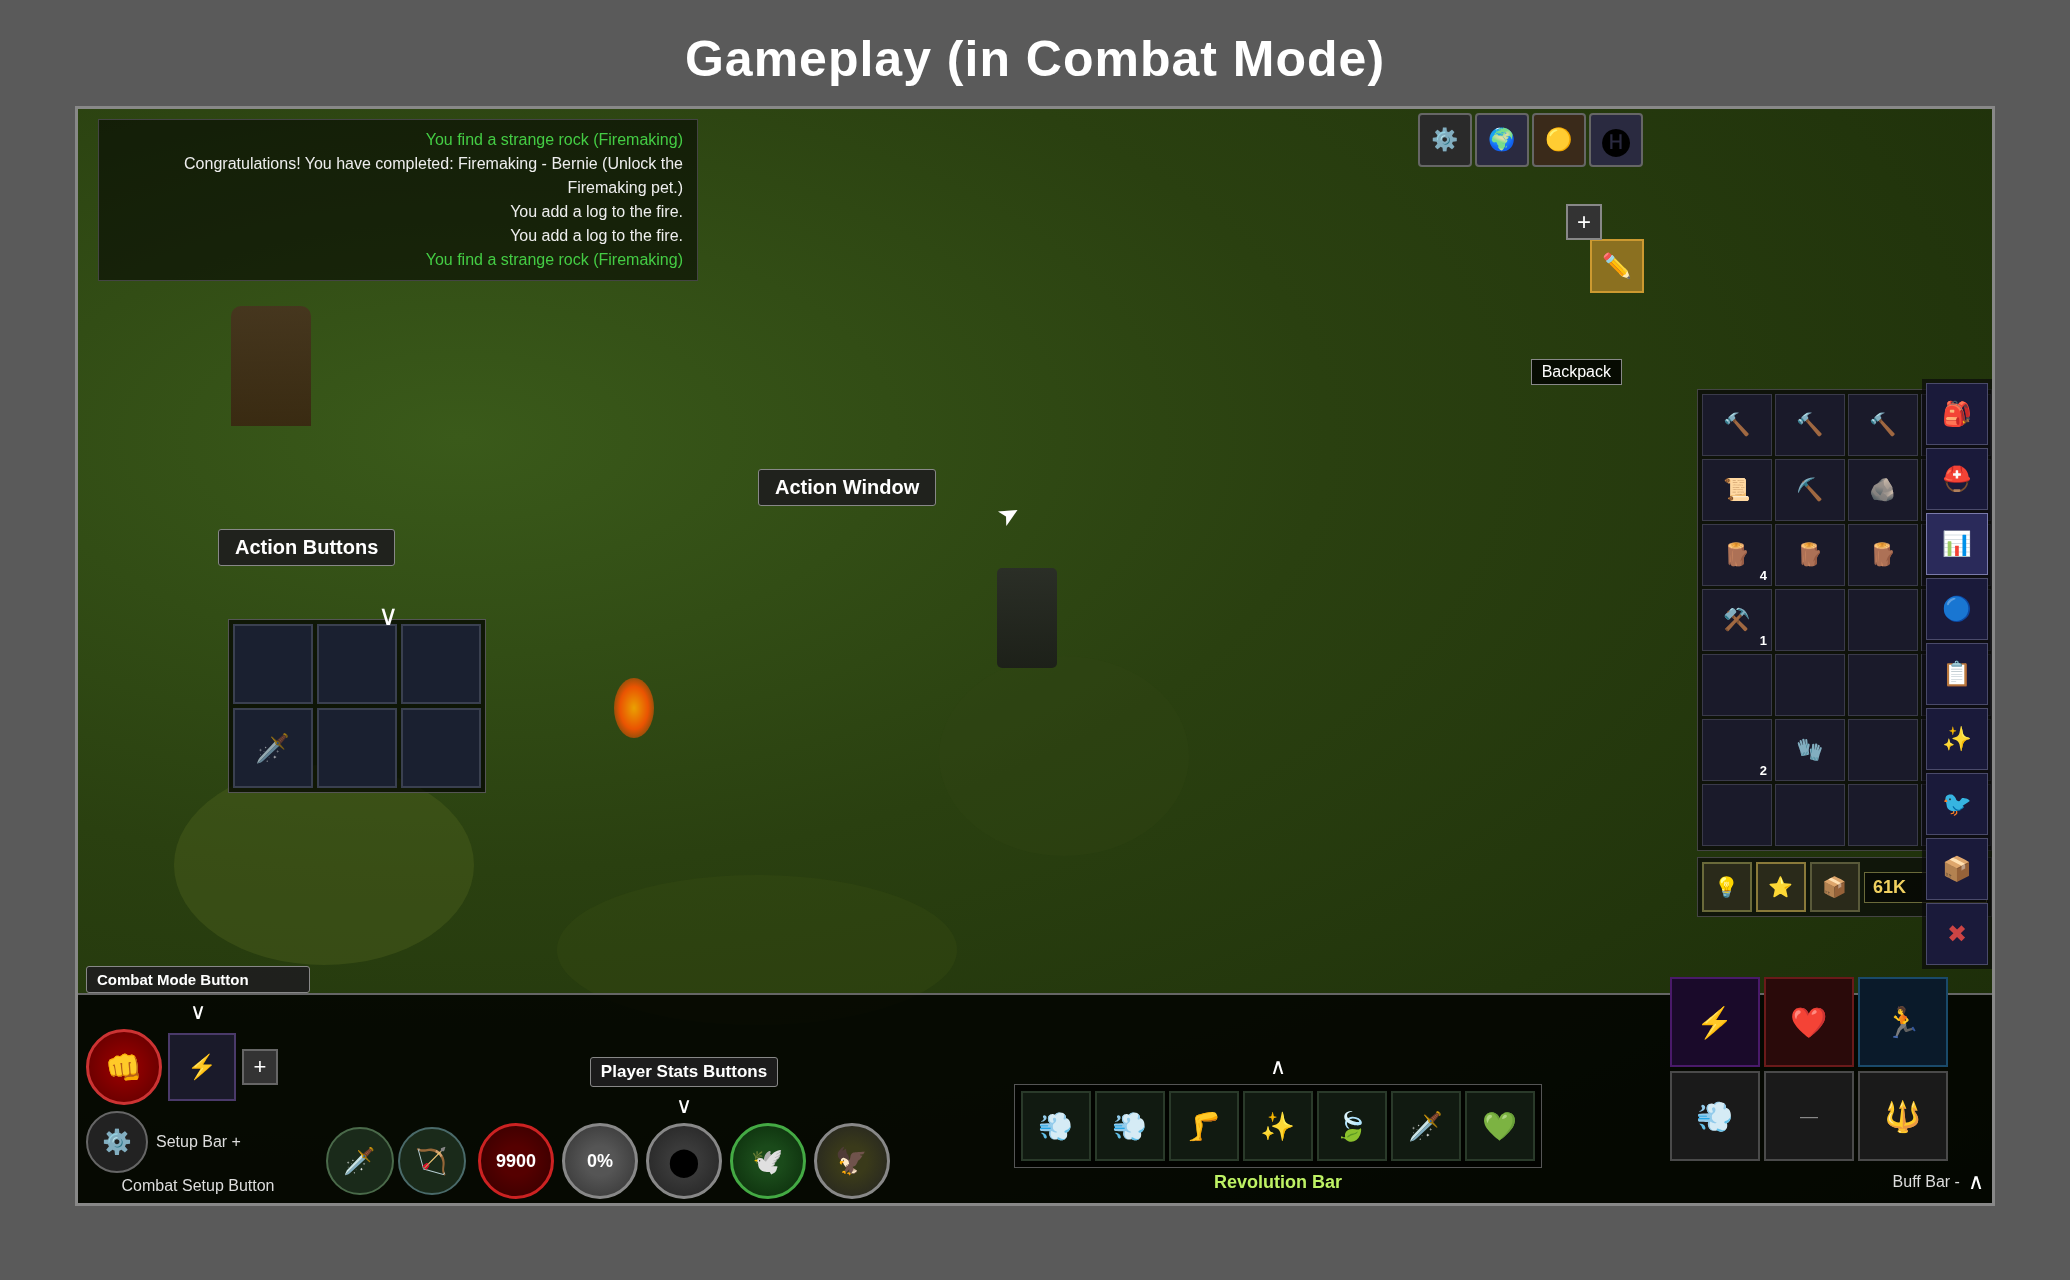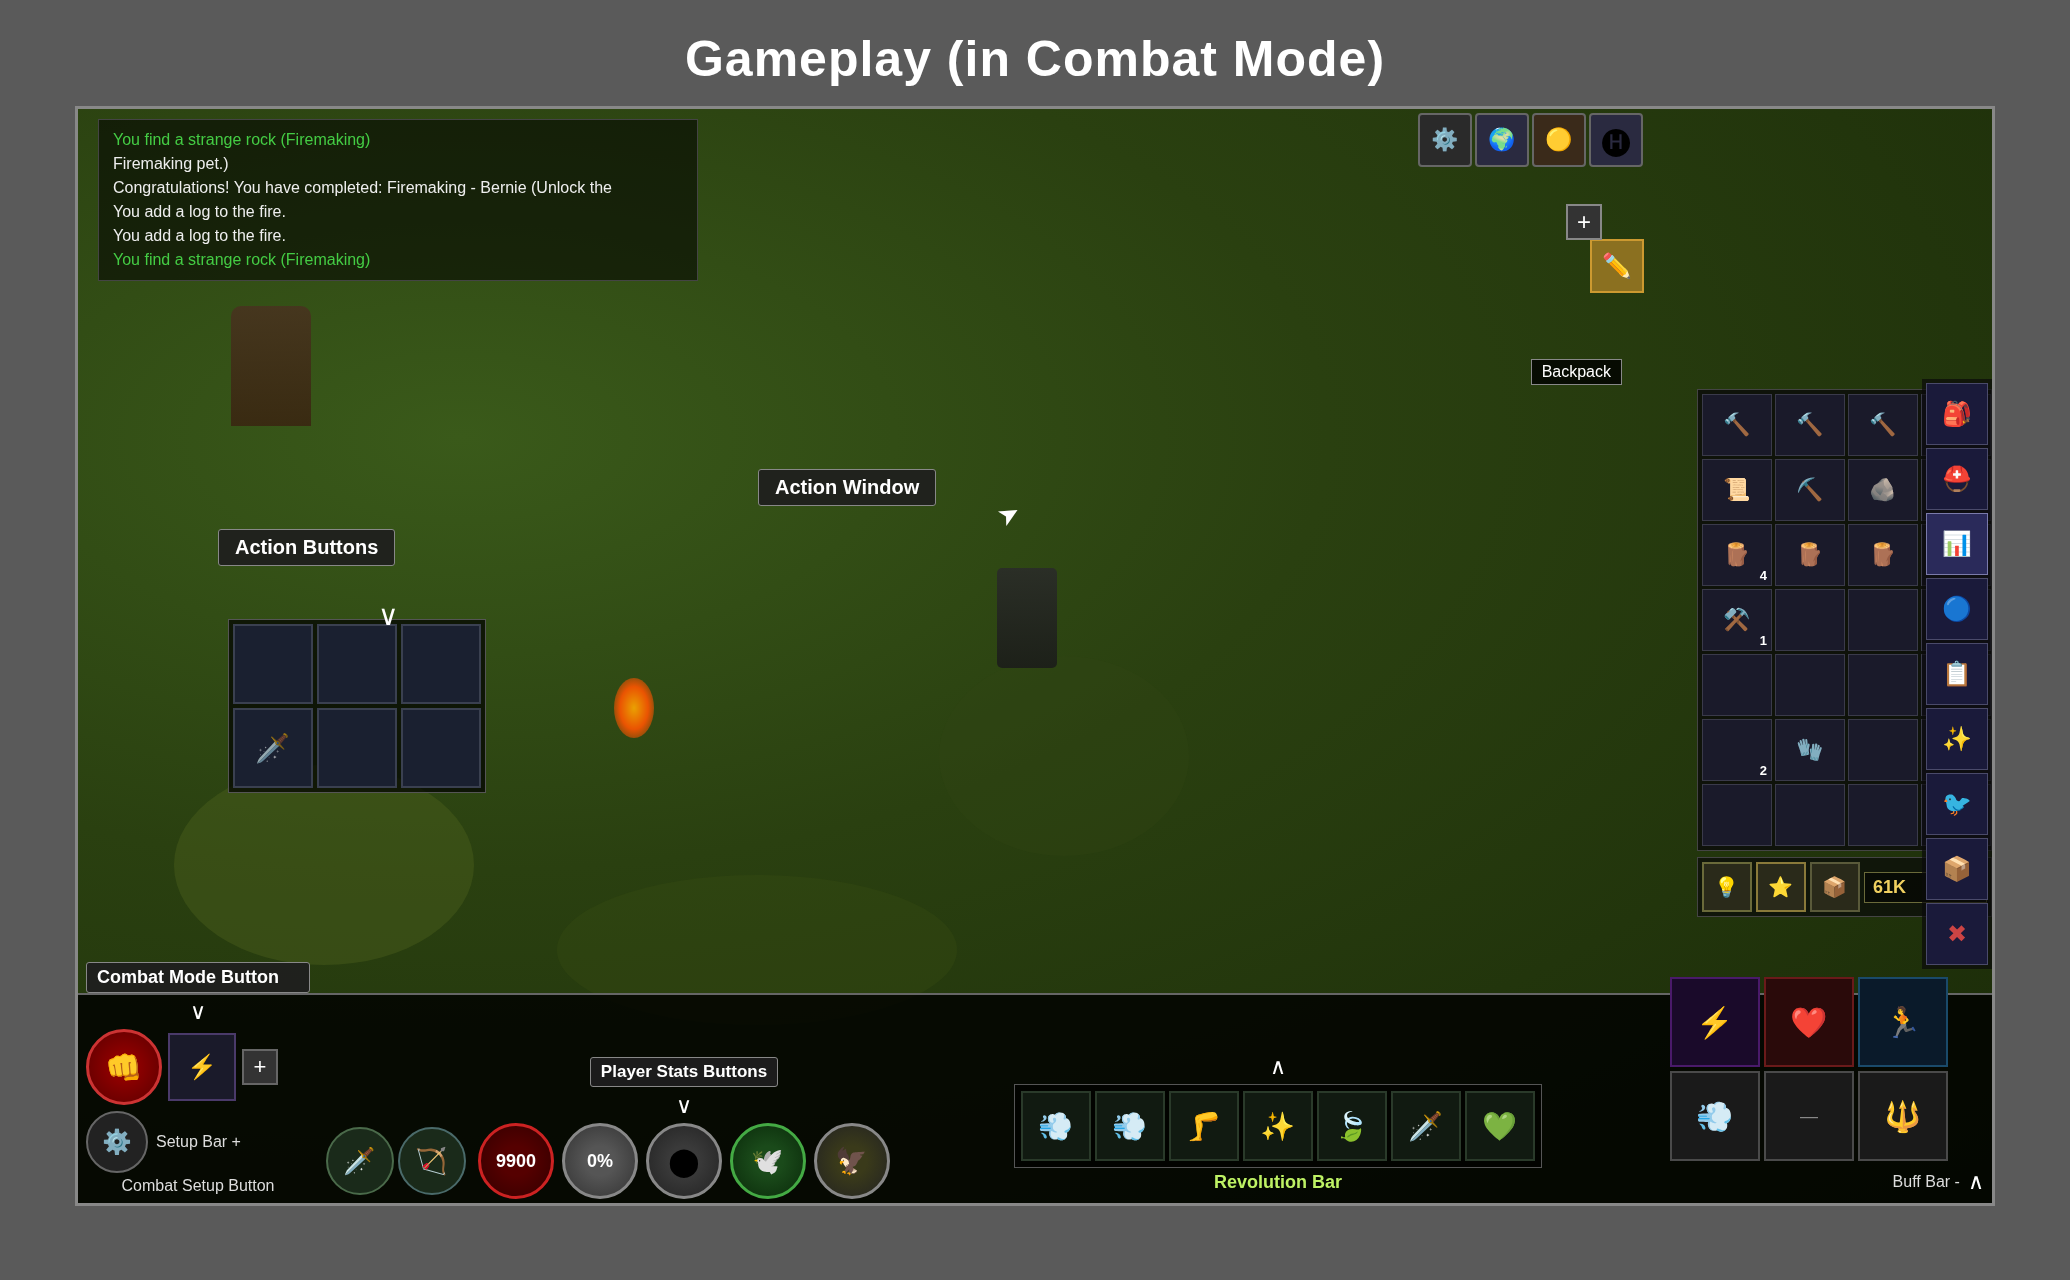--- a/index.html
+++ b/index.html
@@ -55,20 +55,21 @@
     
     .chat-log {
       position: absolute;
       top: 10px;
       left: 20px;
       z-index: 10;
       background: rgba(0,0,0,0.55);
       padding: 8px 14px;
       border: 1px solid #444;
       min-width: 600px;
+      text-align: right;
     }
     .chat-line {
       font-size: 16px;
       line-height: 1.5;
       color: #ddd;
     }
     .chat-line.green { color: #44cc44; }
     .chat-line.white { color: #eeeeee; }
     .minimap-icon {
       width: 54px;
@@ -182,22 +183,22 @@
 
       <div style="position:absolute;top:18%;left:8%;width:80px;height:120px;background:linear-gradient(180deg,#4a3020 0%,#3a2010 100%);border-radius:10px 10px 0 0;opacity:0.8;"></div>
 
       <div style="position:absolute;top:52%;left:28%;width:40px;height:60px;background:radial-gradient(ellipse,#ffaa00 0%,#ff5500 50%,transparent 100%);border-radius:50%;opacity:0.9;animation:none;"></div>
 
       <div style="position:absolute;top:42%;left:48%;width:60px;height:100px;background:linear-gradient(180deg,#2a2a2a 0%,#1a1a1a 100%);border-radius:5px;opacity:0.85;"></div>
     </div>
 
     <div class="chat-log">
       <div class="chat-line green">You find a strange rock (Firemaking)</div>
+      <div class="chat-line white">Congratulations! You have completed: Firemaking - Bernie (Unlock the</div>
       <div class="chat-line white">Firemaking pet.)</div>
-      <div class="chat-line white">Congratulations! You have completed: Firemaking - Bernie (Unlock the</div>
       <div class="chat-line white">You add a log to the fire.</div>
       <div class="chat-line white">You add a log to the fire.</div>
       <div class="chat-line green">You find a strange rock (Firemaking)</div>
     </div>
 
     <div style="position:absolute;top:0;right:345px;z-index:12;display:flex;gap:3px;padding:4px;">
       <div class="minimap-icon">⚙️</div>
       <div class="minimap-icon" style="background:#2a2a40;">🌍</div>
       <div class="minimap-icon" style="background:#3a2a1a;">🟡</div>
       <div class="minimap-icon" style="background:#2a2a40;font-size:28px;">🅗</div>
@@ -291,21 +292,21 @@
 
     <div class="annotation" style="top:360px;left:680px;">
       <span>Action Window</span>
     </div>
     <div style="position:absolute;top:390px;left:920px;color:#fff;font-size:26px;z-index:101;pointer-events:none;transform:rotate(-30deg);">➤</div>
 
     <div style="position:absolute;bottom:0;left:0;right:0;height:210px;background:rgba(0,0,0,0.82);border-top:2px solid #666;z-index:20;display:flex;align-items:flex-end;">
 
       <div style="display:flex;flex-direction:column;padding:8px;gap:4px;min-width:240px;">
 
-        <div class="annotation" style="position:relative;top:auto;left:auto;margin-bottom:2px;font-size:18px;padding:4px 10px;">
+        <div class="annotation" style="position:relative;top:auto;left:auto;margin-bottom:2px;font-size:15px;padding:4px 10px;">
           <span>Combat Mode Button</span>
         </div>
         <div style="font-size:22px;color:#fff;text-align:center;">∨</div>
         <div style="display:flex;gap:6px;align-items:center;">
 
           <div style="width:76px;height:76px;background:radial-gradient(circle,#8B0000 30%,#5a0000 100%);border:3px solid #cc3333;border-radius:50%;display:flex;align-items:center;justify-content:center;font-size:30px;cursor:pointer;">👊</div>
 
           <div style="width:68px;height:68px;background:#1a1a2a;border:2px solid #4a3a6a;display:flex;align-items:center;justify-content:center;font-size:24px;cursor:pointer;">⚡</div>
 
           <div style="width:36px;height:36px;background:#333;border:2px solid #666;display:flex;align-items:center;justify-content:center;font-size:22px;color:#fff;cursor:pointer;">+</div>

